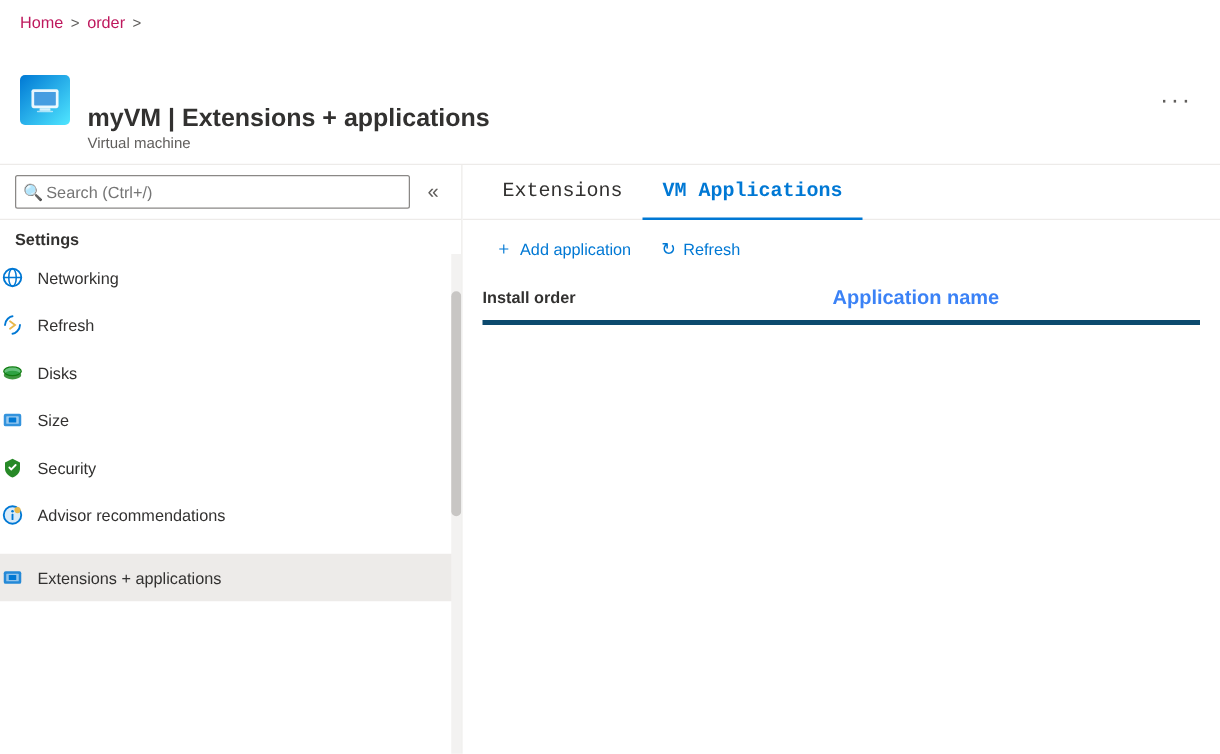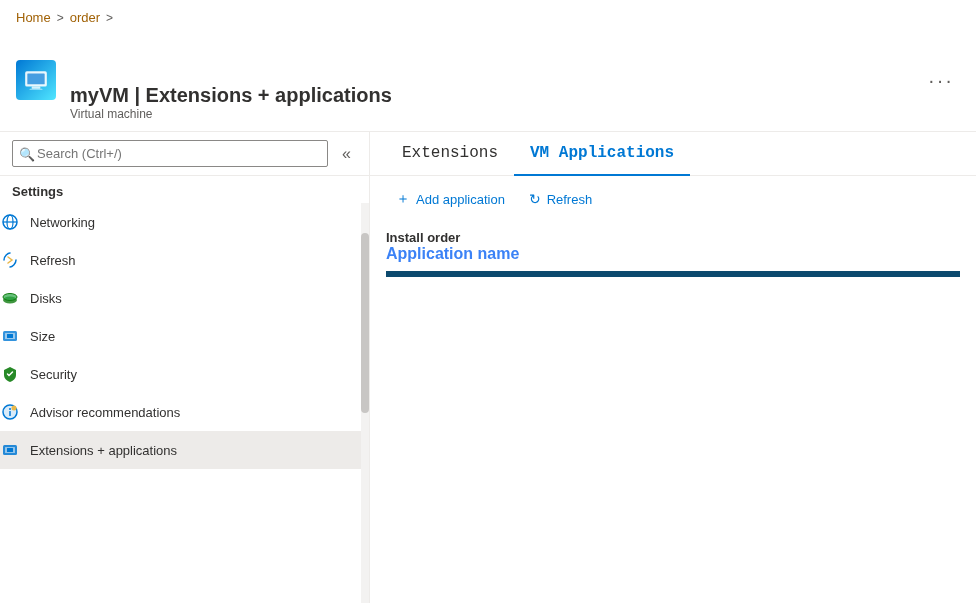--- a/index.html
+++ b/index.html
@@ -1,20 +1,20 @@
 <!DOCTYPE html>
 <html><head>
   <meta charset="utf-8">
   <style>
     * { box-sizing: border-box; margin: 0; padding: 0; }
     body { font-family: 'Segoe UI', Arial, sans-serif; font-size: 13px; background: #fff; color: #323130; width: 976px; height: 603px; overflow: hidden; }
 
     
     .breadcrumb { display: flex; align-items: center; gap: 6px; padding: 10px 16px 6px 16px; font-size: 13px; }
-    .breadcrumb a { color: #a16207; text-decoration: none; }
+    .breadcrumb a { color: #be185d; text-decoration: none; }
     .breadcrumb-sep { color: #605e5c; font-size: 12px; }
 
     
     .page-header { display: flex; align-items: center; padding: 8px 16px 10px 16px; gap: 14px; border-bottom: 1px solid #edebe9; }
     .page-header-icon { width: 40px; height: 40px; background: linear-gradient(135deg, #0078d4 0%, #50e6ff 100%); border-radius: 4px; display: flex; align-items: center; justify-content: center; flex-shrink: 0; }
     .page-header-icon svg { width: 26px; height: 26px; }
     .page-header-text { flex: 1; margin-top: 44px; }
     .page-header-title { font-size: 20px; font-weight: 600; color: #323130; line-height: 1.2; }
     .page-header-subtitle { font-size: 12px; color: #605e5c; }
     .page-header-more { font-size: 20px; color: #605e5c; cursor: pointer; padding: 0 6px; letter-spacing: 2px; }
@@ -30,39 +30,39 @@
     .sidebar-search-icon { position: absolute; left: 7px; top: 50%; transform: translateY(-50%); color: #605e5c; font-size: 13px; }
     .sidebar-collapse-btn { color: #605e5c; cursor: pointer; font-size: 16px; padding: 4px 6px; flex-shrink: 0; }
 
     .sidebar-section-label { padding: 8px 12px 4px 12px; font-size: 13px; font-weight: 600; color: #323130; }
 
     .sidebar-scroll { flex: 1; overflow-y: auto; overflow-x: hidden; position: relative; }
     .sidebar-scrollbar { position: absolute; right: 0; top: 0; width: 8px; height: 100%; background: #f3f2f1; }
     .sidebar-scrollbar-thumb { position: absolute; right: 0; top: 30px; width: 8px; height: 180px; background: #c8c6c4; border-radius: 4px; }
 
     .nav-item { display: flex; align-items: center; gap: 10px; padding: 9px 0; cursor: pointer; color: #323130; font-size: 13px; }
-    .nav-item.active { background: #edebe9; font-weight: 500; }
+    .nav-item.active { background: #edebe9; font-weight: 500; margin-top: 12px; }
     .nav-icon { width: 20px; height: 20px; display: flex; align-items: center; justify-content: center; flex-shrink: 0; }
 
     
     .content { flex: 1; display: flex; flex-direction: column; overflow: hidden; }
 
     
     .tabs { display: flex; align-items: flex-end; border-bottom: 1px solid #edebe9; padding: 0 16px; }
     .tab { padding: 12px 16px; font-size: 16px; cursor: pointer; color: #323130; border-bottom: 2px solid transparent; margin-bottom: -1px; font-family: Liberation Mono, monospace; }
     .tab.active { color: #0078d4; border-bottom: 2px solid #0078d4; font-weight: 600; }
 
     
     .toolbar { display: flex; align-items: center; gap: 4px; padding: 8px 16px; }
     .toolbar-btn { display: flex; align-items: center; gap: 6px; padding: 6px 10px; font-size: 13px; cursor: pointer; color: #0078d4; background: none; border: none; border-radius: 2px; }
     .toolbar-btn-icon { font-size: 14px; }
 
     
     .table-area { flex: 1; overflow: auto; padding: 0 16px; position: relative; }
-    .table-header { display: flex; padding: 8px 0; border-bottom: 6px solid #0c4a6e; flex-direction: column; }
+    .table-header { display: flex; padding: 8px 0; border-bottom: 4px solid #0c4a6e; }
     .col-install-order { width: 280px; font-weight: 600; font-size: 13px; color: #323130; }
     .col-app-name { flex: 1; font-weight: 600; font-size: 16px; color: #3b82f6; }
 
     
     .h-scrollbar-area { position: relative; height: 18px; background: #faf9f8; border-top: 1px solid #edebe9; display: flex; align-items: center; }
     .h-scrollbar-left-btn { width: 18px; height: 18px; background: #f3f2f1; border: 1px solid #c8c6c4; display: flex; align-items: center; justify-content: center; cursor: pointer; flex-shrink: 0; font-size: 10px; color: #605e5c; }
     .h-scrollbar-track { flex: 1; height: 100%; background: #f3f2f1; position: relative; }
     .h-scrollbar-thumb { position: absolute; left: 0; top: 1px; height: calc(100% - 2px); width: 60px; background: #c8c6c4; border-radius: 2px; cursor: pointer; }
   </style>
 </head>

